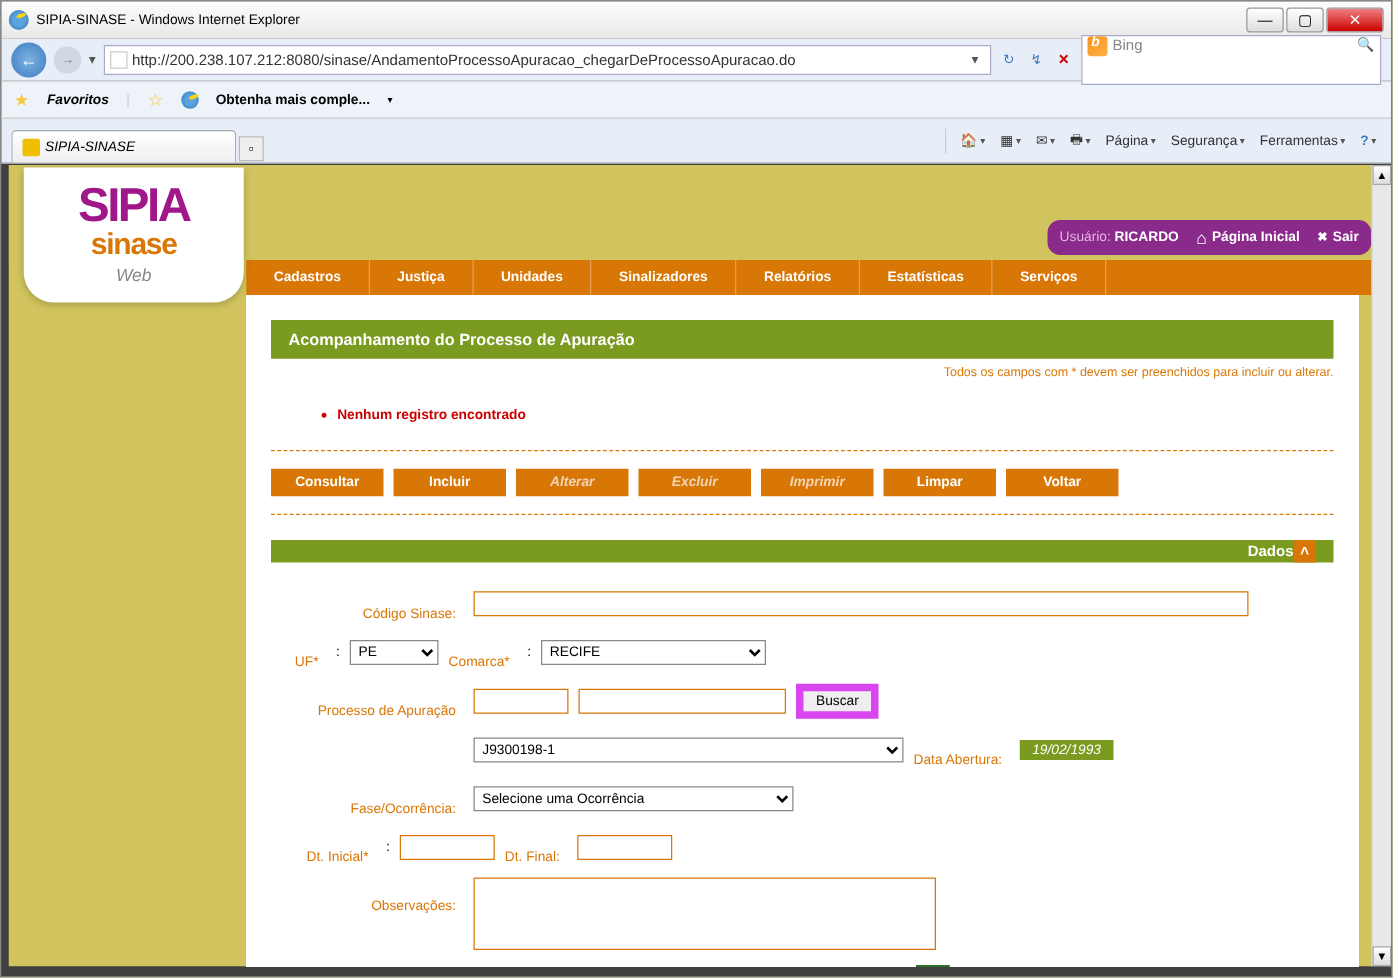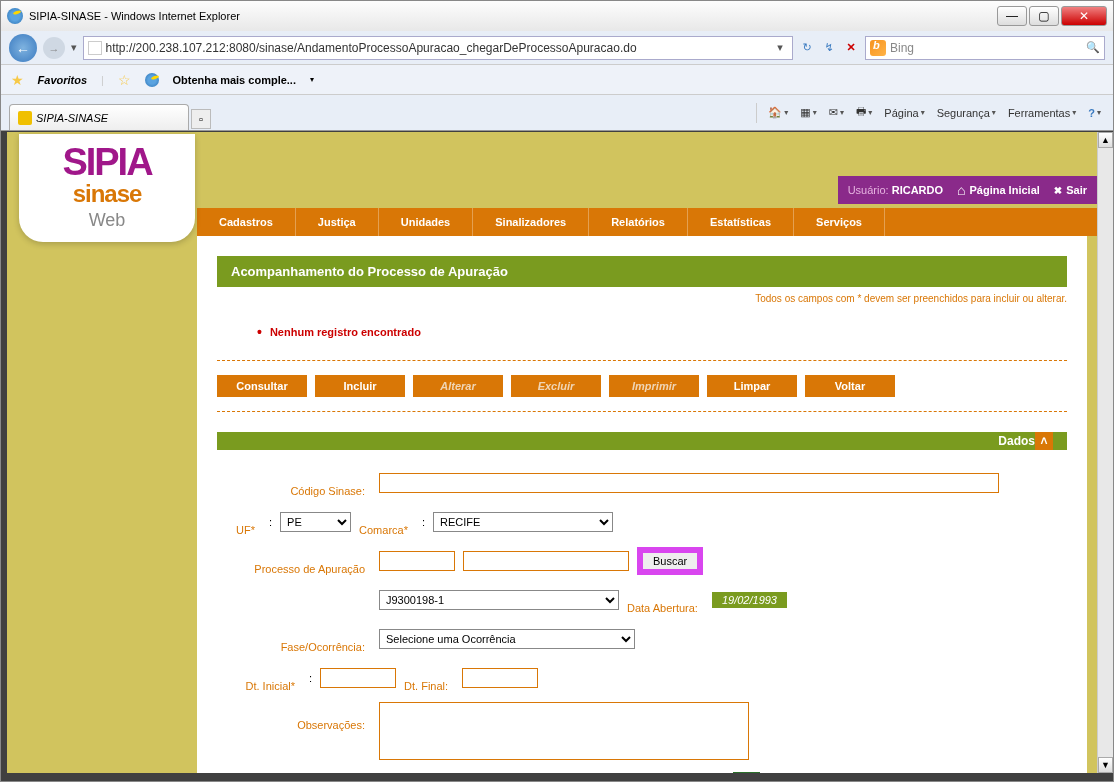--- a/index.html
+++ b/index.html
@@ -14,38 +14,38 @@
 .ie-btn { width: 30px; height: 20px; border: 1px solid #999; background: linear-gradient(#fff,#ddd); text-align: center; line-height: 18px; border-radius: 3px; font-size: 12px;}
 .ie-close { background: linear-gradient(#f08080,#c00); color:#fff; width:46px;}
 .ie-navbar { height: 34px; background: #e8eef7; display: flex; align-items: center; padding: 0 8px; gap: 6px; border-bottom: 1px solid #ccc;}
 .nav-back { width:28px; height:28px; border-radius:50%; background: radial-gradient(circle,#7fb3e0,#3a7ac0); display:flex; align-items:center; justify-content:center; color:#fff; font-size:14px;}
 .nav-fwd { width:22px; height:22px; border-radius:50%; background:#cfd8e3; display:flex; align-items:center; justify-content:center; color:#888;}
 .addr-bar { flex:1; display:flex; align-items:center; background:#fff; border:1px solid #aac; height:24px; padding:0 4px; gap:4px;}
 .addr-input { flex:1; border:none; outline:none; font-size:12px; color:#333;}
 .addr-ctl { width:16px; height:16px; display:inline-flex; align-items:center; justify-content:center; color:#555;}
 .refresh-ctl { color:#3a7ac0;}
 .close-ctl { color:#c00; font-weight:bold;}
-.search-box { display:flex; align-items:center; background:#fff; border:1px solid #aac; height:24px; width:240px; padding:0 4px; gap:4px;}
+.search-box { display:flex; background:#fff; border:1px solid #aac; height:40px; width:240px; padding:0 4px; gap:4px;}
 .search-icon { width:16px; height:16px; background: linear-gradient(135deg,#f7931e,#ffb347); border-radius:3px; position:relative;}
 .search-icon::after { content:'b'; position:absolute; top:-1px; left:3px; color:#fff; font-weight:bold; font-style:italic;}
 .ie-favbar { height:30px; background:#eef2f9; border-bottom:1px solid #ccc; display:flex; align-items:center; padding:0 10px; gap:14px;}
 .star { color:#f7c948; font-size:14px;}
 .ie-tabbar { height:36px; background:#e8eef7; border-bottom:1px solid #999; display:flex; align-items:flex-end; padding:0 8px; justify-content:space-between;}
 .tab { background:linear-gradient(#fff,#eee); border:1px solid #aaa; border-bottom:none; border-radius:4px 4px 0 0; height:26px; padding:0 30px 0 8px; display:flex; align-items:center; gap:4px; position:relative; min-width:180px;}
 .tab-tools { display:flex; align-items:center; gap:4px; height:100%;}
 .tab-toolitem { display:flex; align-items:center; gap:2px; padding:0 4px; color:#333; font-size:11px;}
 .tab-toolitem .chev { font-size:8px; color:#555;}
 .tab-divider { width:1px; height:20px; background:#ccc; margin:0 4px;}
 .app-body { position:absolute; top:131px; left:6px; right:16px; bottom:8px; background:#d1c45e; overflow:hidden;}
 .app-header { height:80px; background:#d1c45e; position:relative;}
 .logo-box { position:absolute; left:12px; top:2px; width:176px; height:108px; background:#fff; border-radius:0 0 24px 24px; display:flex; flex-direction:column; align-items:center; justify-content:center; box-shadow:0 2px 6px rgba(0,0,0,0.2); z-index:5;}
 .logo-sipia { color:#a0178a; font-size:38px; font-weight:bold; letter-spacing:-2px; line-height:0.9;}
 .logo-sinase { color:#d97706; font-size:24px; font-weight:bold; letter-spacing:-1px;}
-.logo-web { color:#888; font-size:18px; margin-top:2px;}
-.user-bar { position:absolute; right:0; top:44px; height:28px; background:#8a2a8a; display:flex; align-items:center; padding:0 10px; gap:14px; color:#fff;}
+.logo-web { color:#888; font-size:14px; font-style:italic; margin-top:2px;}
+.user-bar { position:absolute; right:0; top:44px; height:28px; background:#8a2a8a; display:flex; align-items:center; padding:0 10px; gap:14px; color:#fff;border-radius:10px;}
 .user-label { color:#e6b3e0;}
 .user-name { color:#fff; font-weight:bold;}
 .home-link, .exit-link { color:#fff; font-weight:bold; display:flex; align-items:center; gap:4px;}
 .home-link::before { content:'⌂'; font-size:14px;}
 .exit-link::before { content:'✖'; font-size:10px;}
 .main-menu { position:absolute; left:190px; right:0; top:76px; height:28px; background:#d97706; display:flex; align-items:center; z-index:3;}
 .menu-item { padding:0 22px; color:#fff; font-weight:bold; font-size:11px; border-right:1px solid rgba(255,255,255,0.3); height:100%; display:flex; align-items:center;}
 .content { position:absolute; top:104px; left:190px; right:10px; bottom:0; background:#fff; padding:20px; overflow-y:auto;}
 .page-title { background:#7a9b1f; color:#fff; font-weight:bold; padding:8px 14px; font-size:13px;}
 .required-note { text-align:right; color:#d97706; font-size:10px; margin-top:6px;}
@@ -232,21 +232,21 @@
           <select class="sel" style="width:180px;"><option>RECIFE</option></select>
         </div>
         <div class="form-row">
           <span class="form-label">Processo de Apuração</span>
           <input class="inp" style="width: 76px;" value="">
           <input class="inp" style="width: 166px;" value="">
           <button class="btn-search">Buscar</button>
         </div>
         <div class="form-row">
           <span class="form-label"></span>
-          <select class="sel" style="width:240px;"><option>J9300198-1</option></select>
+          <select class="sel" style="width:344px;"><option>J9300198-1</option></select>
           <span class="form-label" style="min-width:auto;">Data Abertura:</span>
           <span class="date-badge">19/02/1993</span>
         </div>
         <div class="form-row">
           <span class="form-label">Fase/Ocorrência:</span>
           <select class="sel" style="width:256px;"><option>Selecione uma Ocorrência</option></select>
         </div>
         <div class="form-row">
           <span class="form-label req" style="min-width:70px;">Dt. Inicial</span>:
           <input class="inp" style="width: 76px;" value="">

